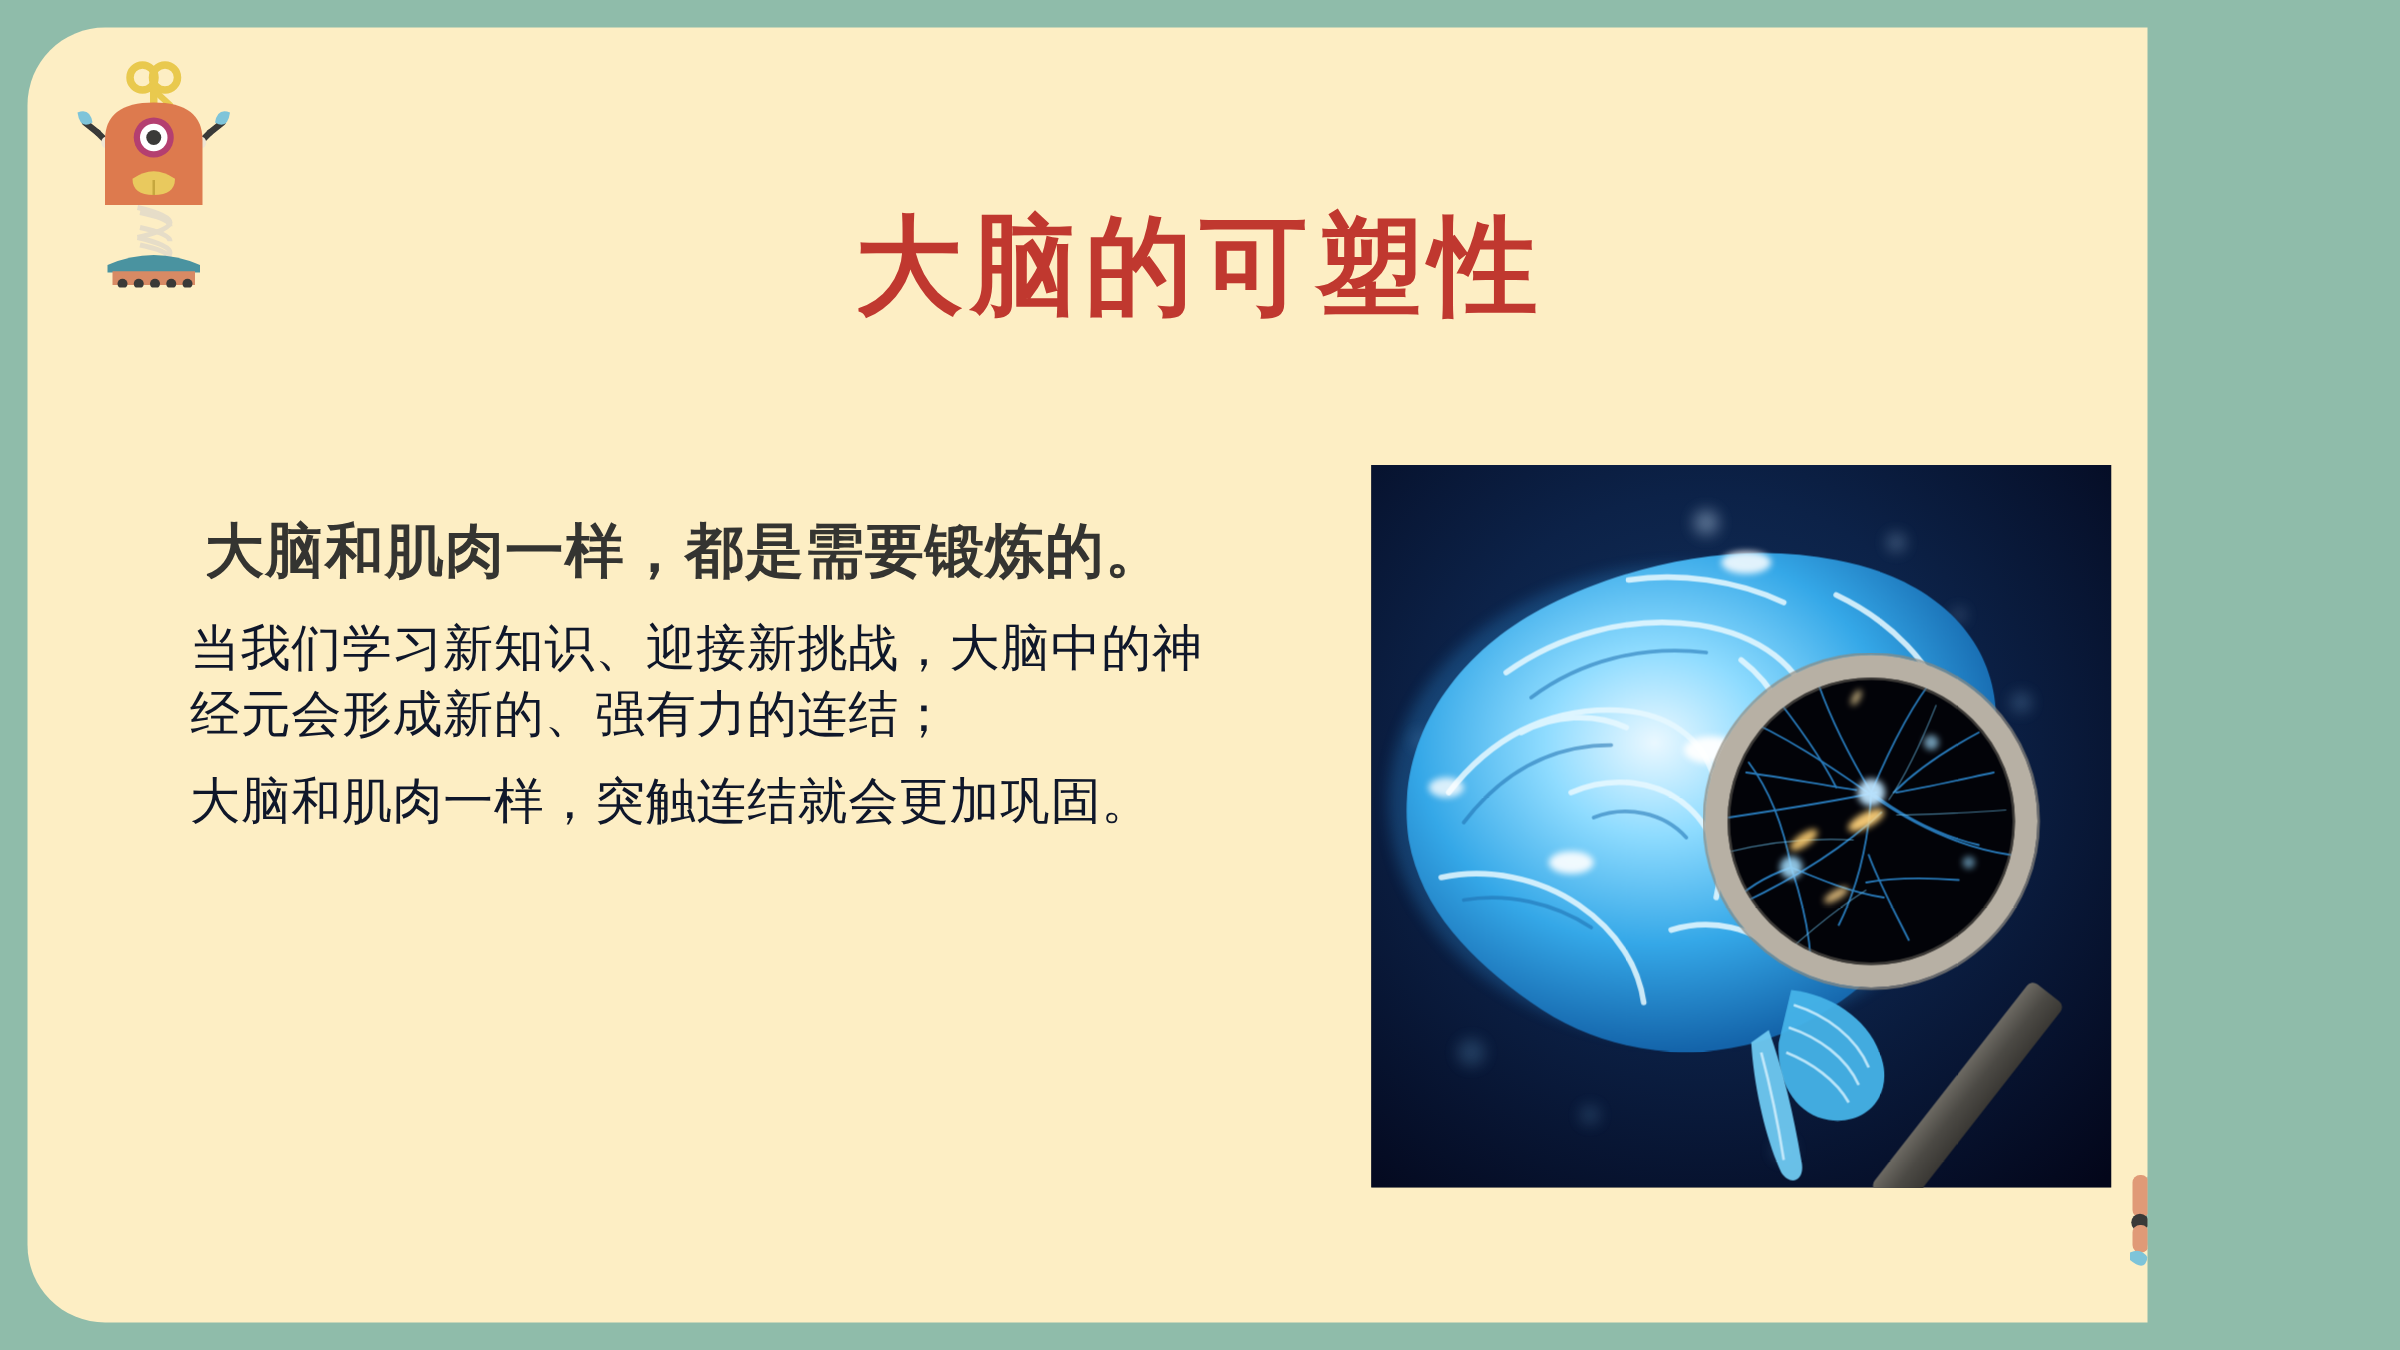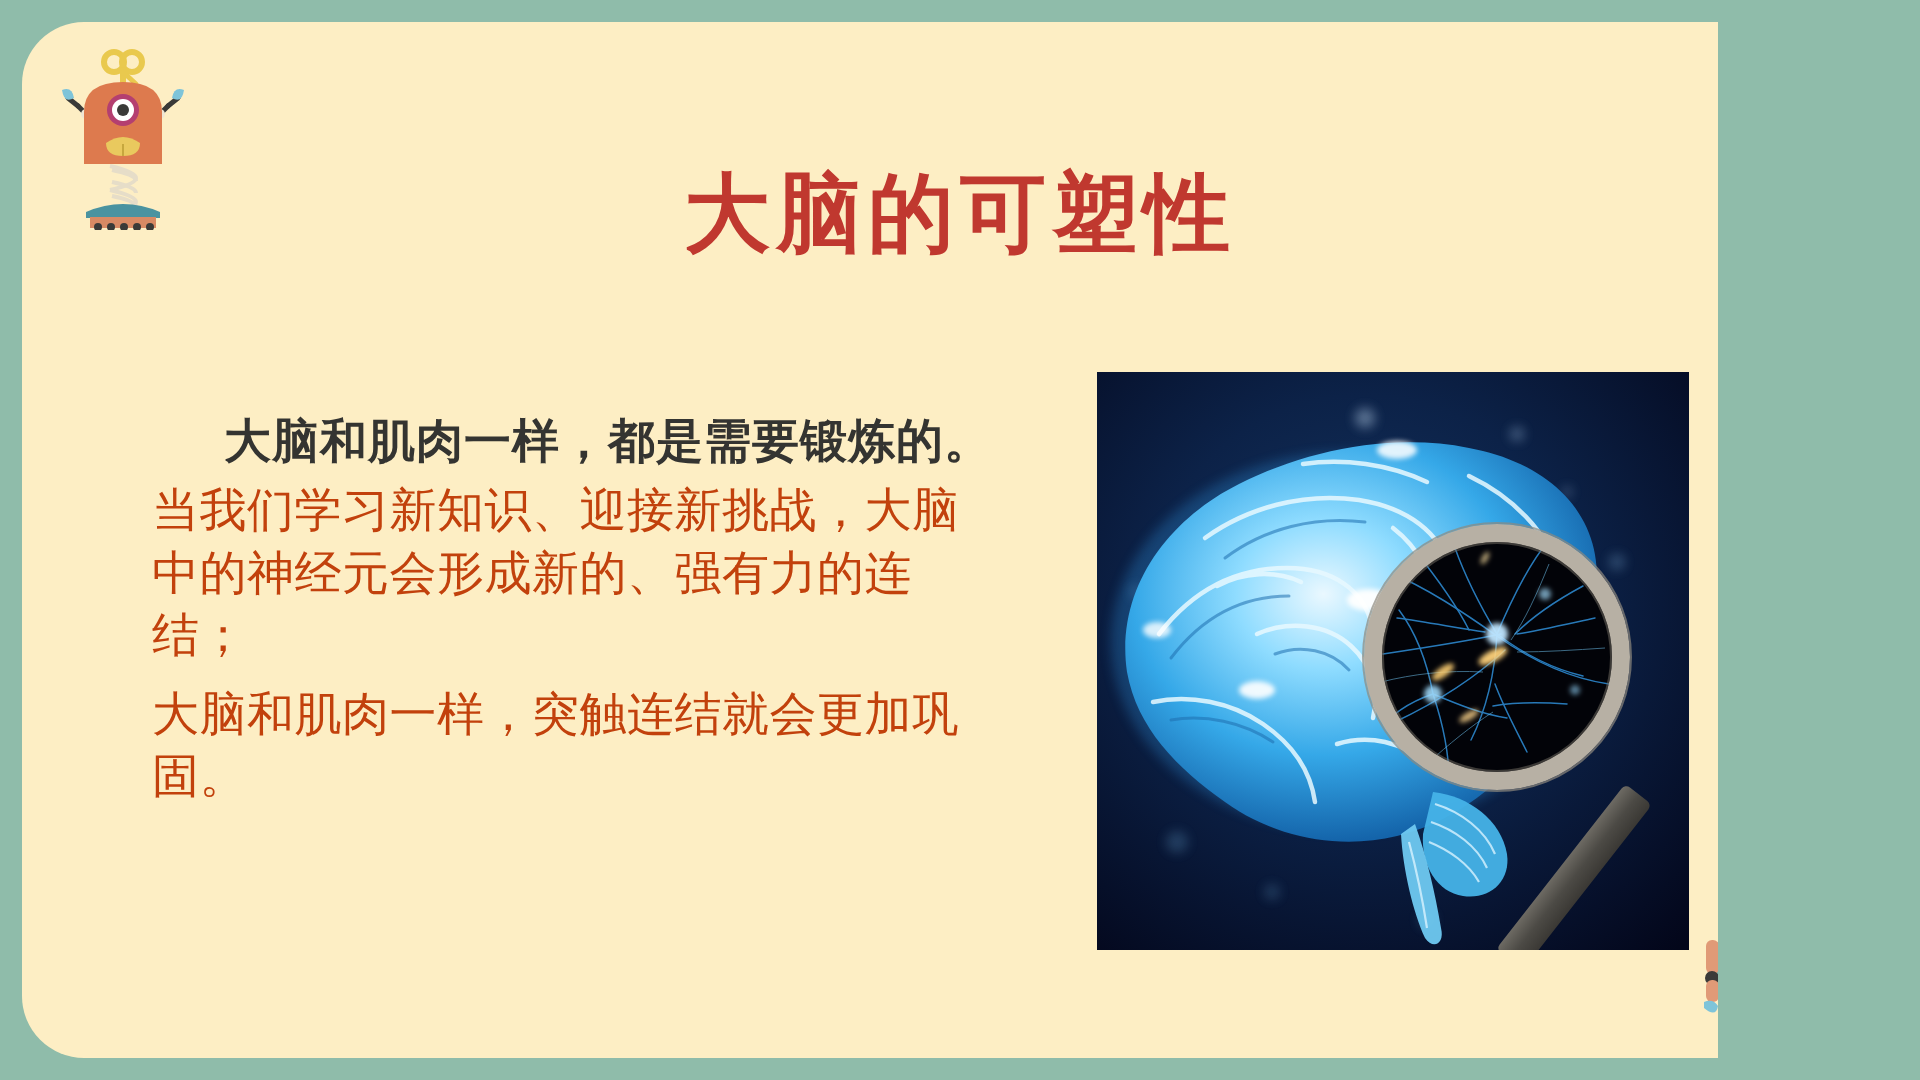--- a/index.html
+++ b/index.html
@@ -58,28 +58,27 @@
     left: 130px;
     top: 388px;
     width: 840px;
   }
   .lead {
     font-size: 47px;
     font-weight: 700;
     color: #343431;
     line-height: 1.30;
     letter-spacing: 1px;
-    margin: 0 0 8px 12px;
+    margin: 0 0 22px 12px;
     white-space: nowrap;
-    text-align: right;
   }
   .para {
-    font-size: 47px;
+    font-size: 40px;
     font-weight: 400;
-    color: #c2410c;
+    color: #0f172a;
     line-height: 1.33;
     letter-spacing: 0.5px;
     margin: 0 0 12px 0;
     width: 830px;
   }
   .para.p2 { margin-top: 16px; }
 
   
   #photo-frame {
     position: absolute;

